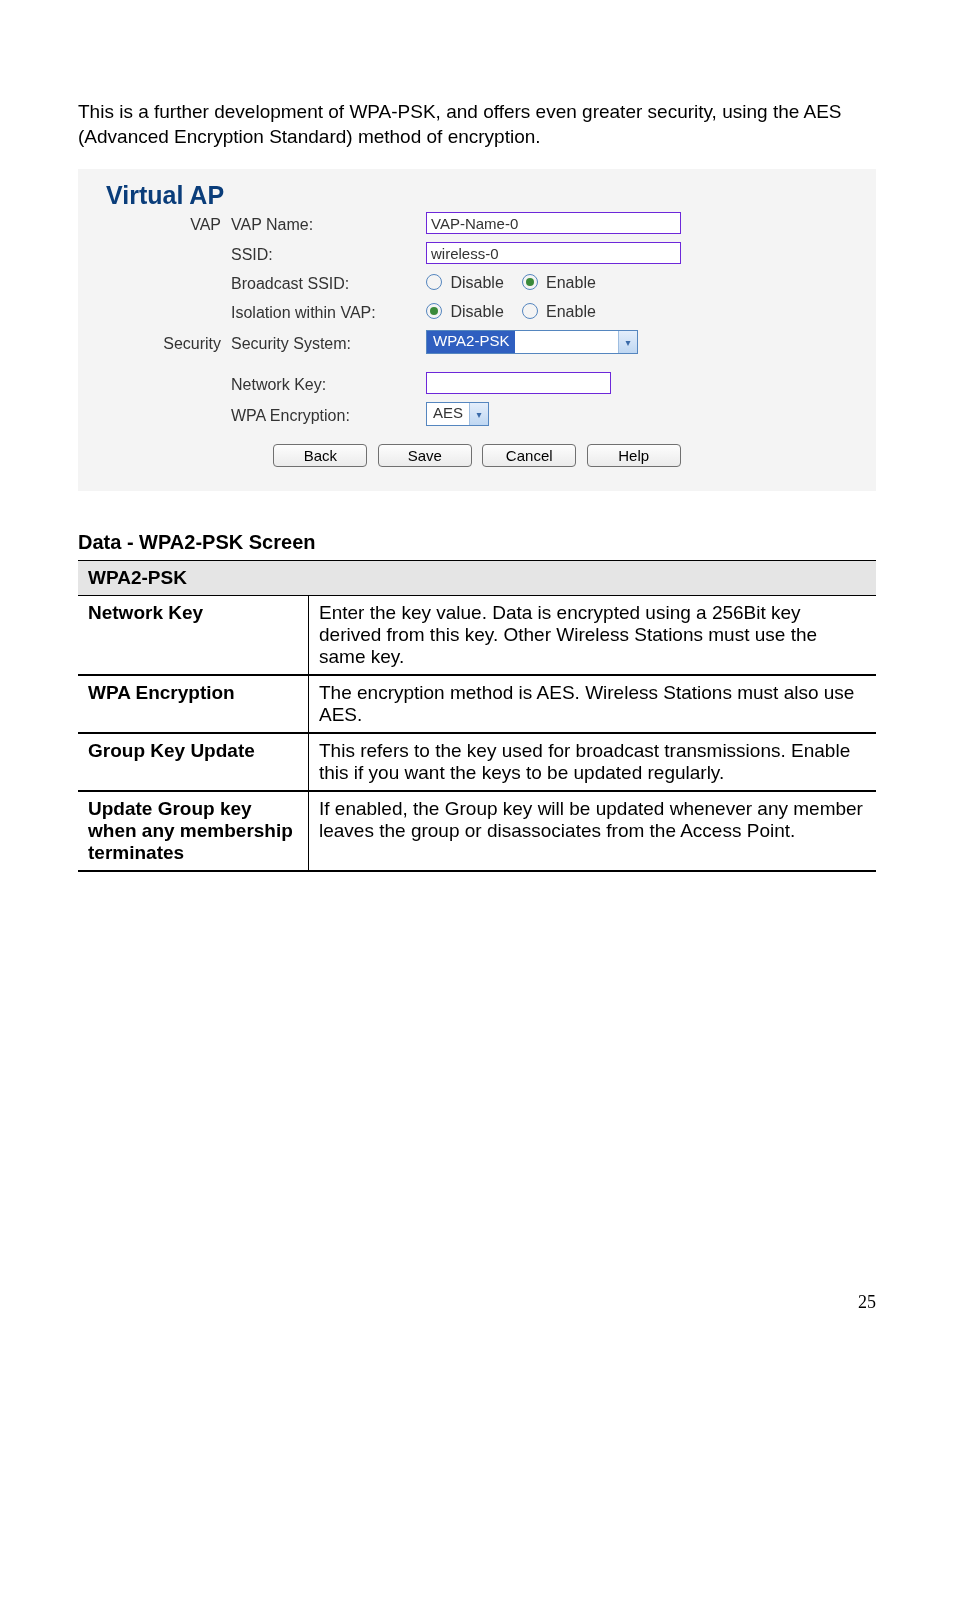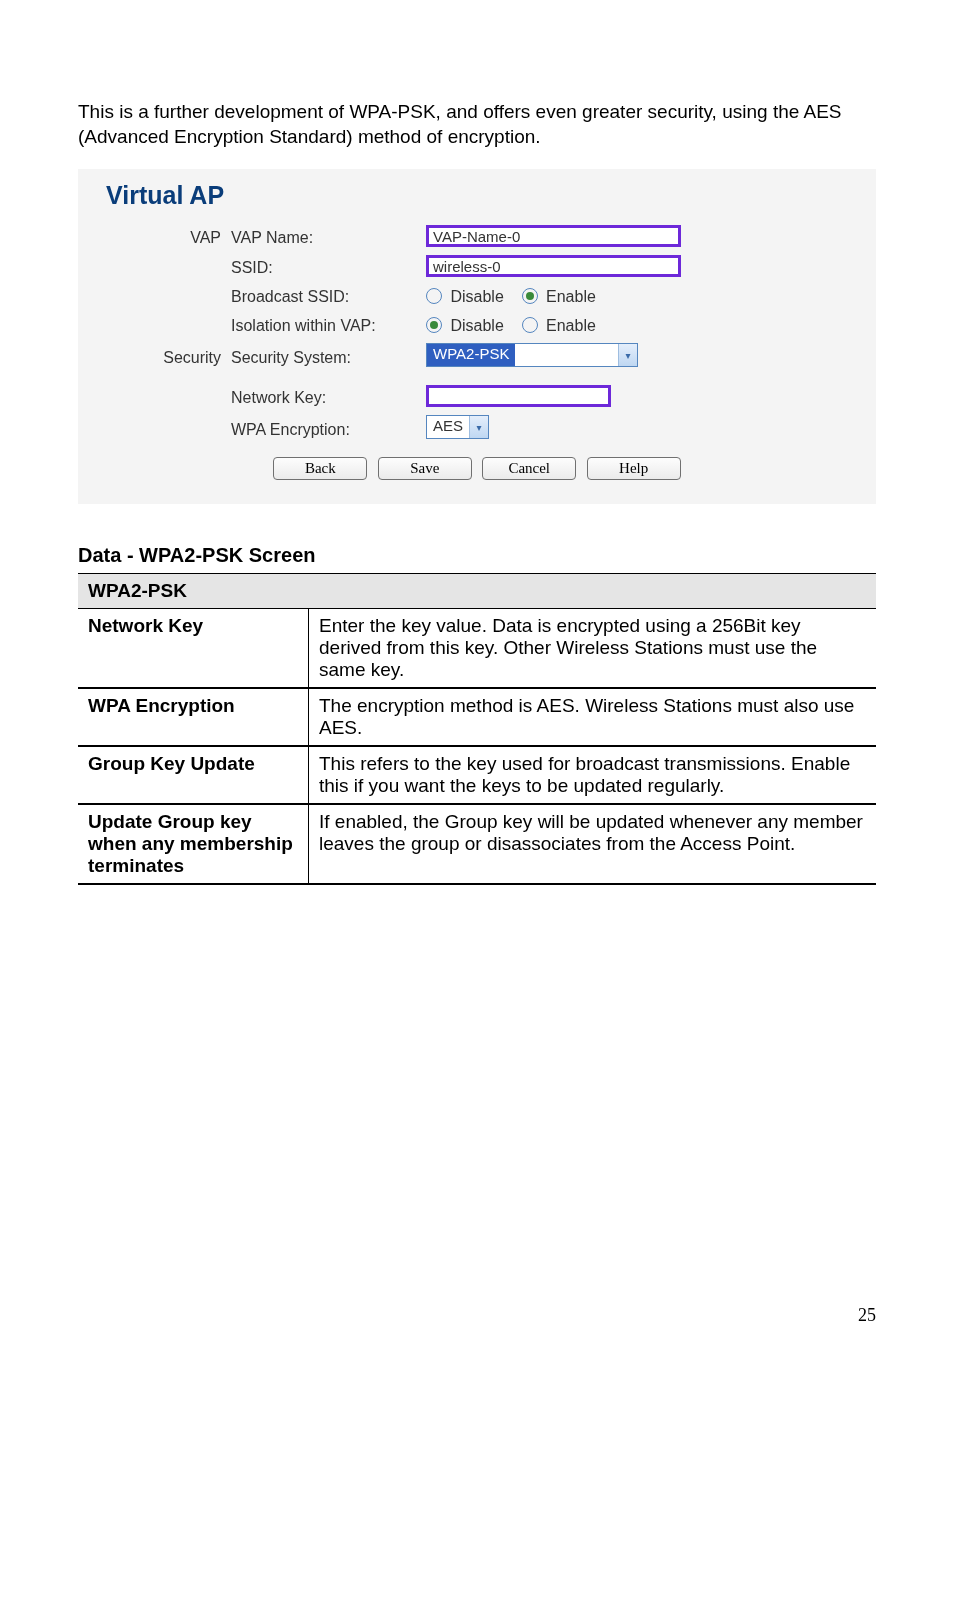--- a/index.html
+++ b/index.html
@@ -29,25 +29,25 @@
   }
   .panel {
     background: #f4f4f4;
     padding: 12px 28px 24px 28px;
     margin-bottom: 40px;
   }
   .panel-title {
     color: #0a3d7a;
     font-size: 25px;
     font-weight: bold;
-    margin: 0 0 15px 0;
+    margin: 0 0 2px 0;
   }
   .row {
     display: flex;
-    align-items: flex-end;
+    align-items: center;
     margin-bottom: 8px;
   }
   .left-label {
     width: 115px;
     text-align: right;
     font-size: 16px;
     color: #333;
     padding-top: 3px;
     padding-right: 10px;
   }
@@ -64,21 +64,21 @@
   .value-col {
     flex: 1;
     font-size: 16px;
     color: #333;
   }
   input[type="text"].wide {
     width: 255px;
     height: 22px;
     font-size: 15px;
     font-family: Arial, sans-serif;
-    border: 3px solid #6d28d9;
+    border: 1px solid #6d28d9;
     padding: 1px 4px;
     box-sizing: border-box;
     color: #333;
   }
   input[type="text"].small {
     width: 54px;
     height: 22px;
     font-size: 15px;
     font-family: Arial, sans-serif;
     border: 1px solid #6a9bd0;
@@ -153,21 +153,21 @@
   }
   .btn-row {
     text-align: center;
     margin-top: 18px;
   }
   .btn {
     display: inline-block;
     min-width: 64px;
     padding: 2px 14px;
     font-size: 15px;
-    font-family: Liberation Serif, serif;
+    font-family: Liberation Sans, sans-serif;
     text-align: center;
     border: 1px solid #707070;
     border-radius: 4px;
     background: linear-gradient(#fdfdfd, #ebebeb);
     margin: 0 3px;
     cursor: pointer;
   }
   .subsection-title {
     font-size: 20px;
     font-weight: bold;

